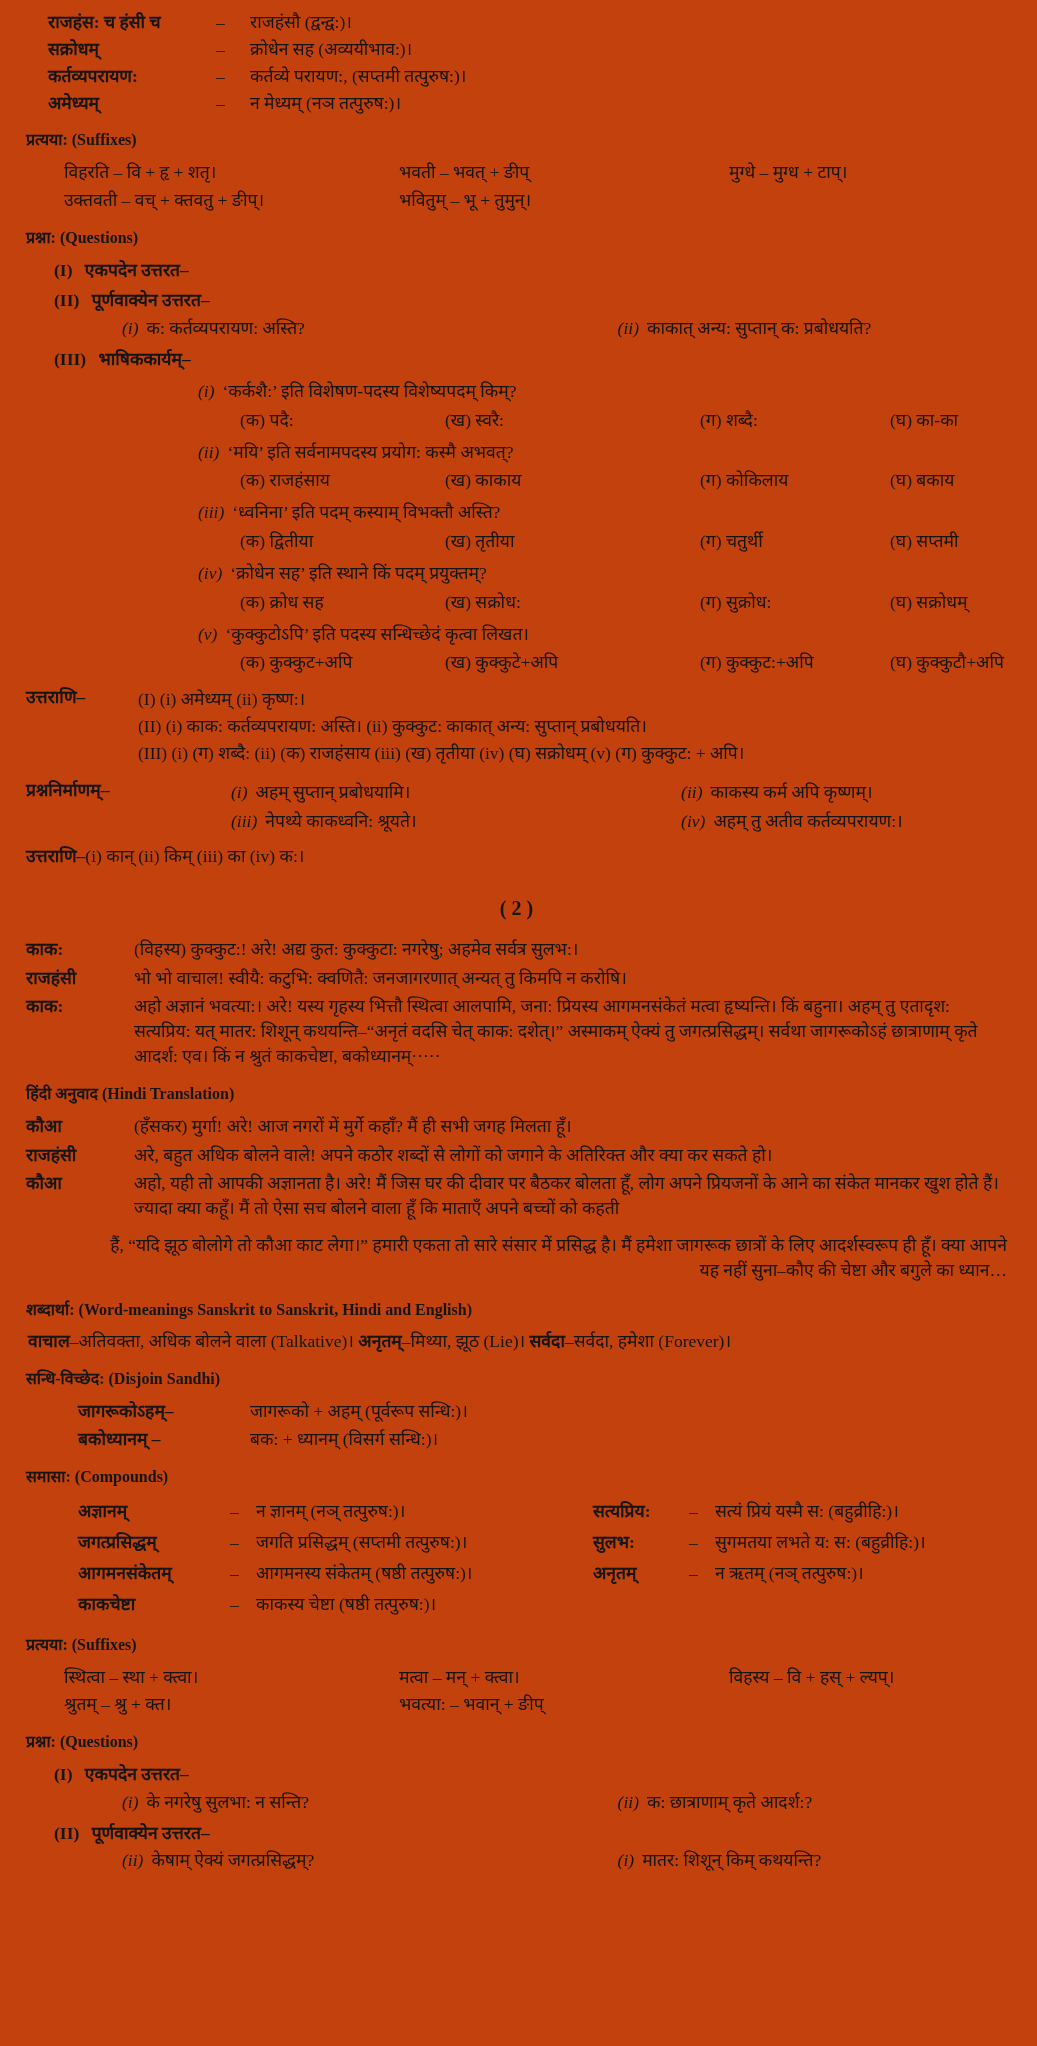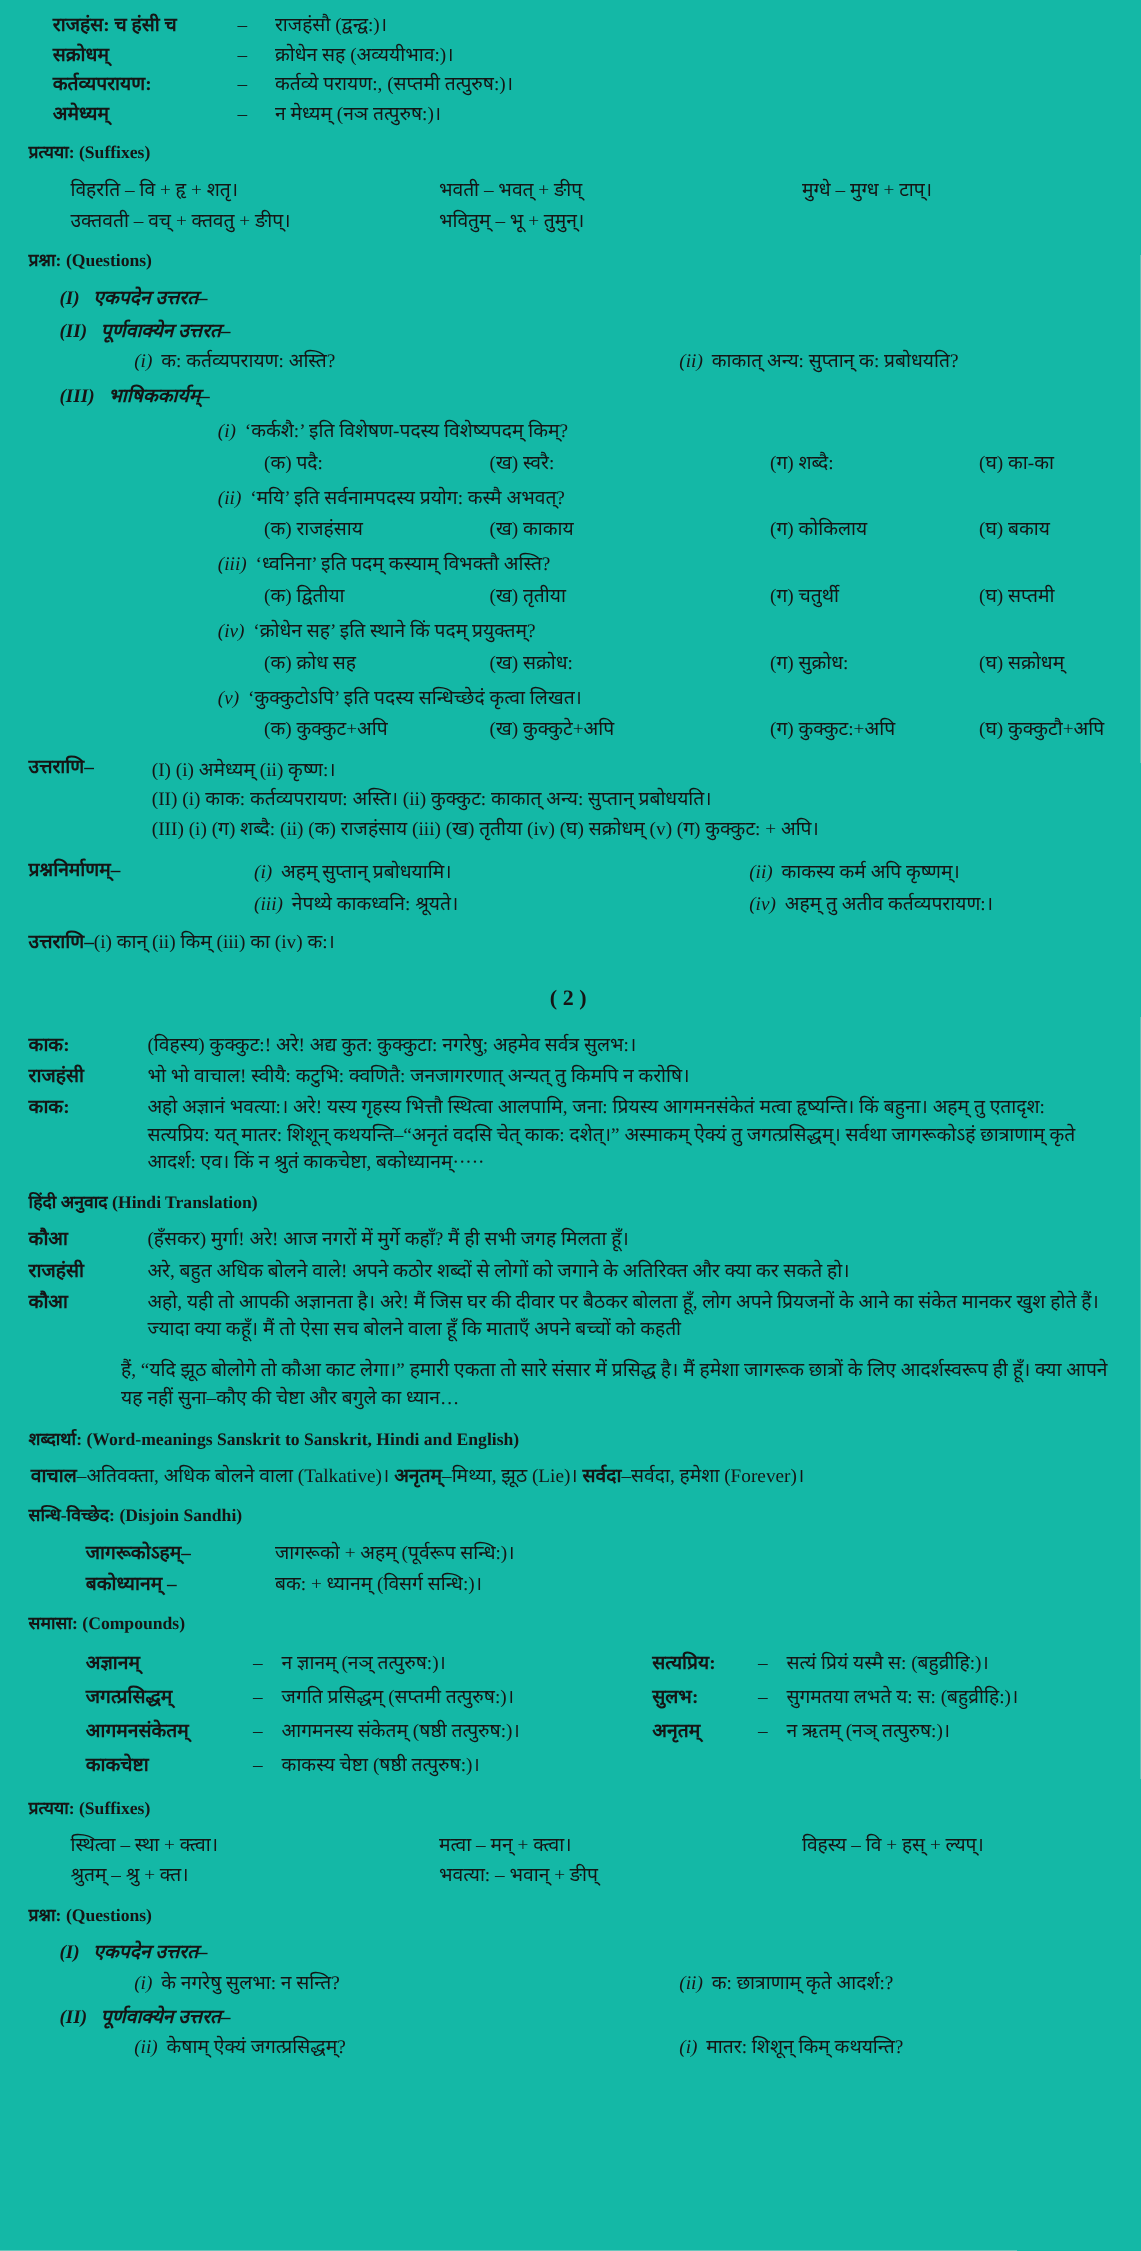--- a/index.html
+++ b/index.html
@@ -1,35 +1,35 @@
 <!DOCTYPE html>
 <html><head>
 <meta charset="utf-8">
 <style>
   html, body { margin:0; padding:0; background:#d9d9d9; }
   .page {
     width:1037px; min-height:2046px; margin:0 auto; box-sizing:border-box;
-    background:#14b8a6; color:#151515;
+    background:#c2410c; color:#151515;
     font-family:"Liberation Serif","DejaVu Serif",serif;
     font-size:17.5px; line-height:1.42;
     padding:8px 30px 30px 26px;
   }
   
   .h-sec { margin:14px 0 8px 0; font-size:16px; font-weight:bold; }
   .hd-hi { font-weight:bold; }
   .hd-en { font-weight:bold; }
   
   .def-list { margin-left:22px; }
   .def-row { display:flex; margin:2px 0; }
   .def-row .term { width:168px; font-weight:bold; flex-shrink:0; }
   .def-row .dash { width:34px; flex-shrink:0; }
   
   .tri-row { display:grid; grid-template-columns:335px 330px auto; margin:3px 0 3px 38px; }
   
-  .grp-head { margin:6px 0 2px 28px; font-weight:bold;font-style:italic; }
+  .grp-head { margin:6px 0 2px 28px; font-weight:bold; }
   .grp-num { display:inline-block; margin-right:8px; }
   .qpair { display:grid; grid-template-columns:56% 44%; margin:3px 0 3px 96px; }
   .qnum { font-style:italic; margin-right:8px; }
   .mcq { margin-left:172px; margin-top:7px; }
   .opts { display:grid; grid-template-columns:205px 255px 190px auto; margin:4px 0 4px 214px; }
   
   .ans { display:flex; margin-top:10px; }
   .ans-label { font-weight:bold; width:112px; flex-shrink:0; }
   .ans-lines div { margin:2px 0; }
   
@@ -39,21 +39,21 @@
   .pn-grid span.cell { margin:2px 0; }
   .u2 { margin-top:8px; }
   .u2 .ans-label-inline { font-weight:bold; }
   
   .secnum { text-align:center; font-weight:bold; font-size:20px; margin:26px 0 14px 0; }
   
   .dlg { display:flex; margin:4px 0; }
   .dlg .spk { width:108px; flex-shrink:0; font-weight:bold; }
   .dlg .txt { flex:1; }
   .sk .txt { }
-  .cont { margin:12px 0 16px 84px; }
+  .cont { margin:12px 0 16px 84px;text-align:right; }
   
   .wm { margin:4px 0 4px 2px; }
   .wm-term { font-weight:bold; }
   
   .sandhi-row { display:flex; margin:3px 0 3px 52px; }
   .sandhi-row .term { width:172px; font-weight:bold; flex-shrink:0; }
   
   .cmp-grid { display:grid; grid-template-columns:515px auto; margin-left:52px; }
   .cmp-cell { display:flex; margin:3px 0; }
   .cmp-cell .term { width:152px; font-weight:bold; flex-shrink:0; }

